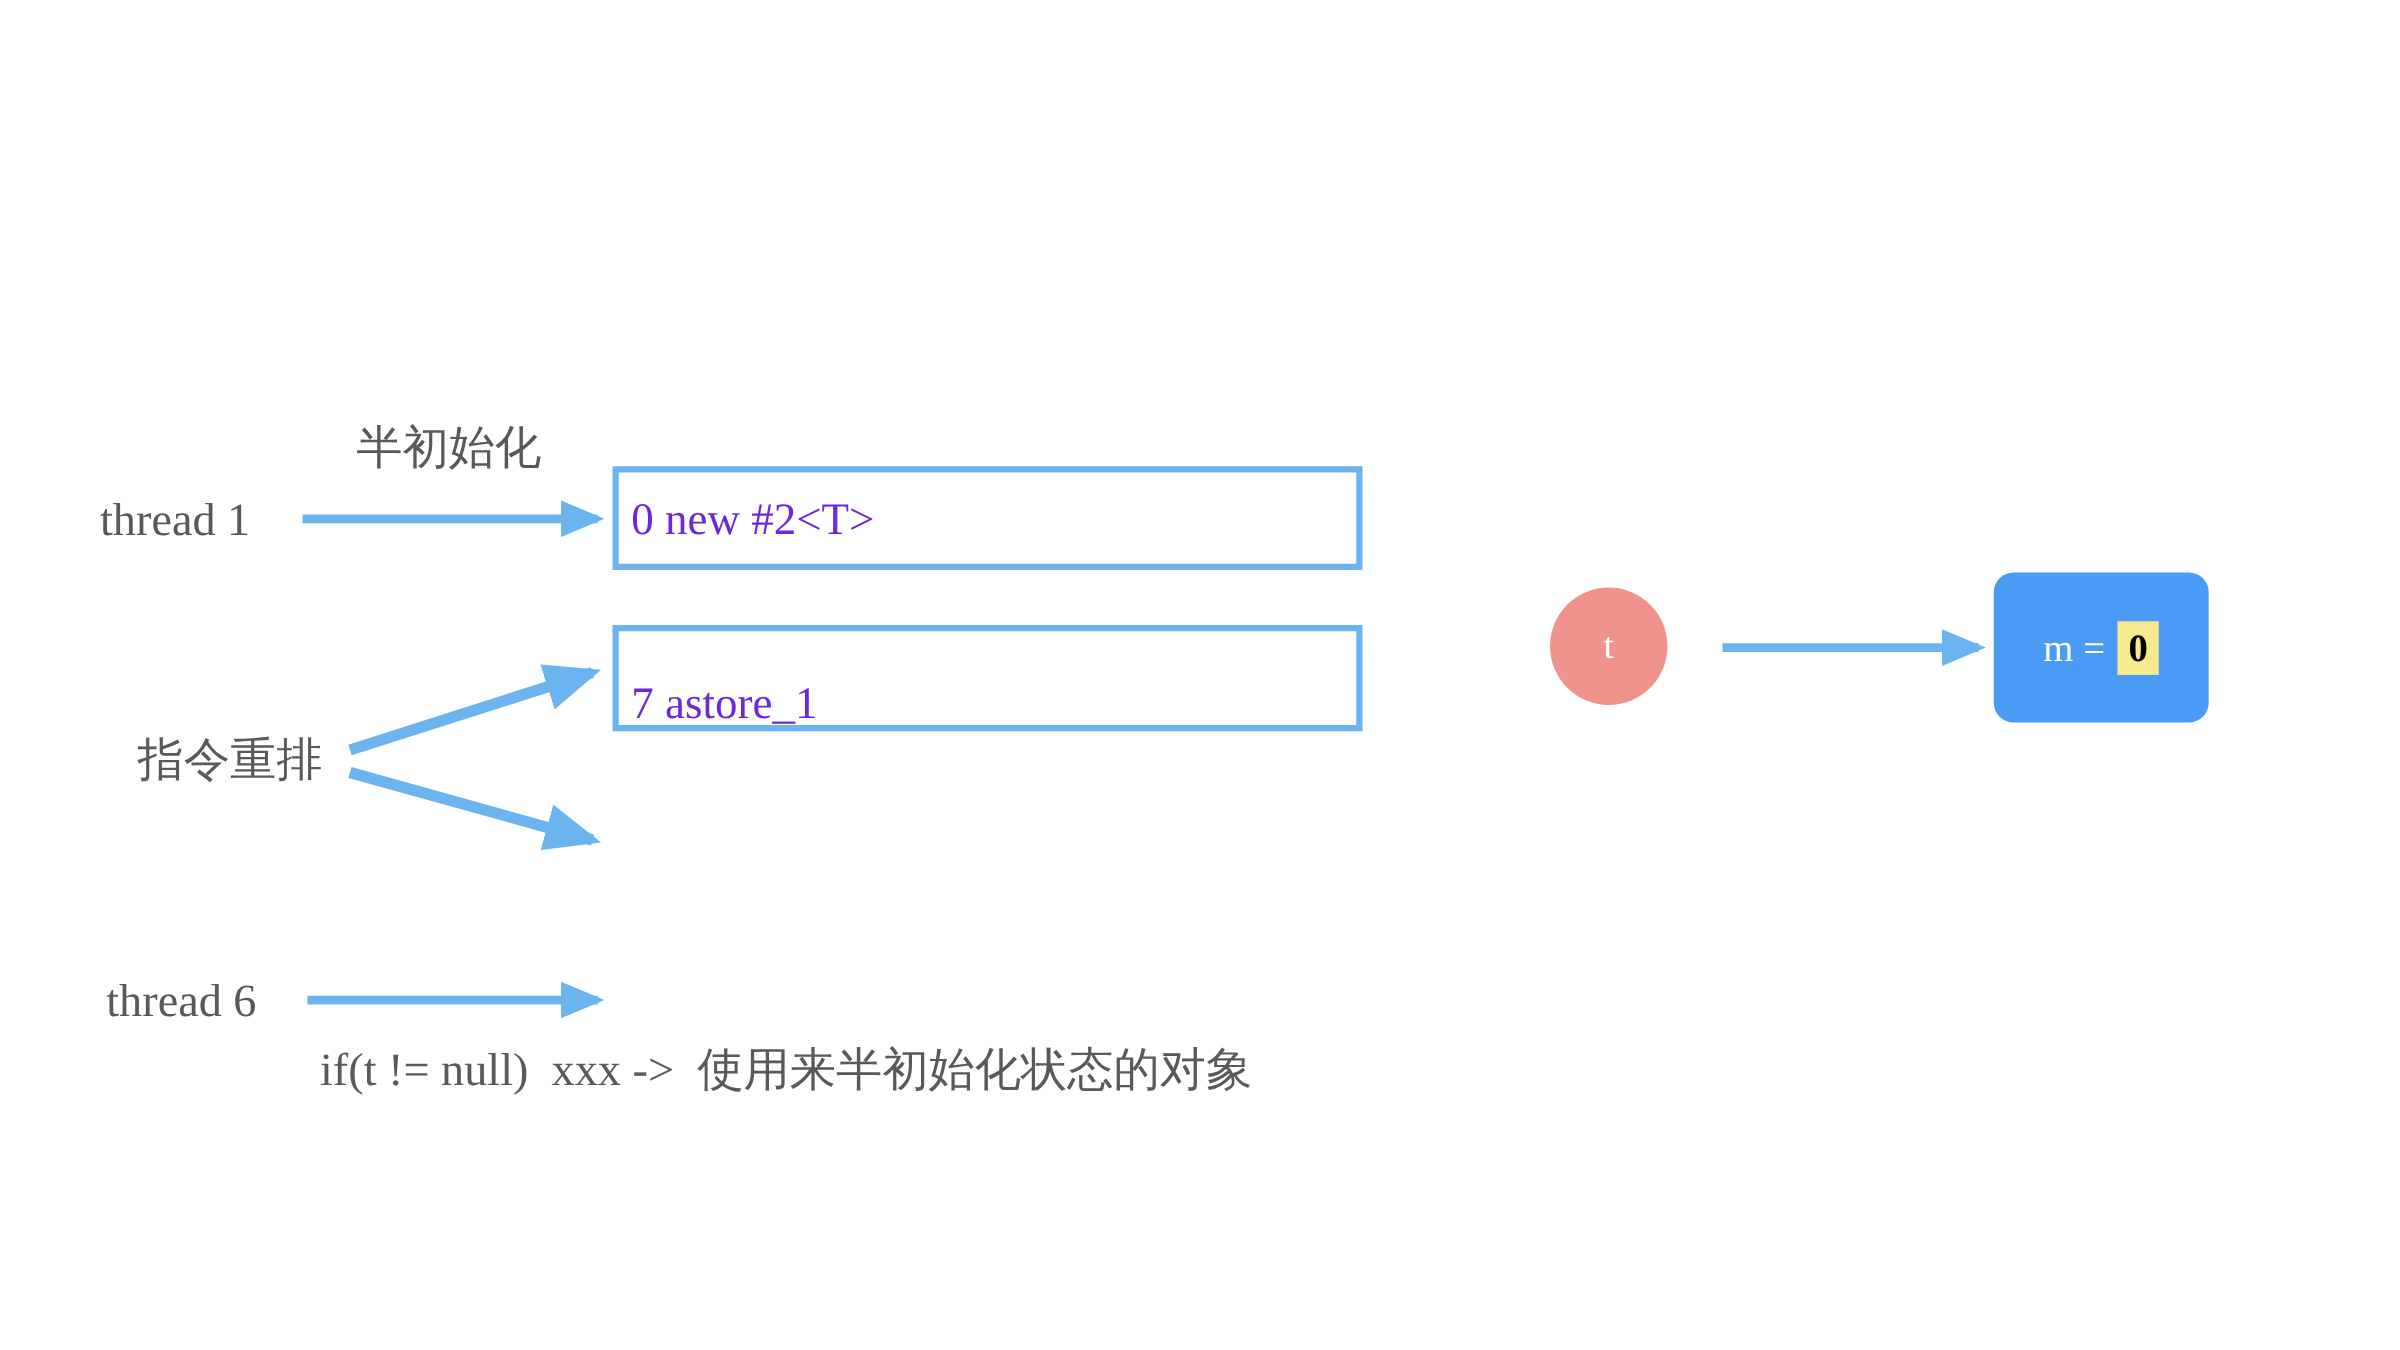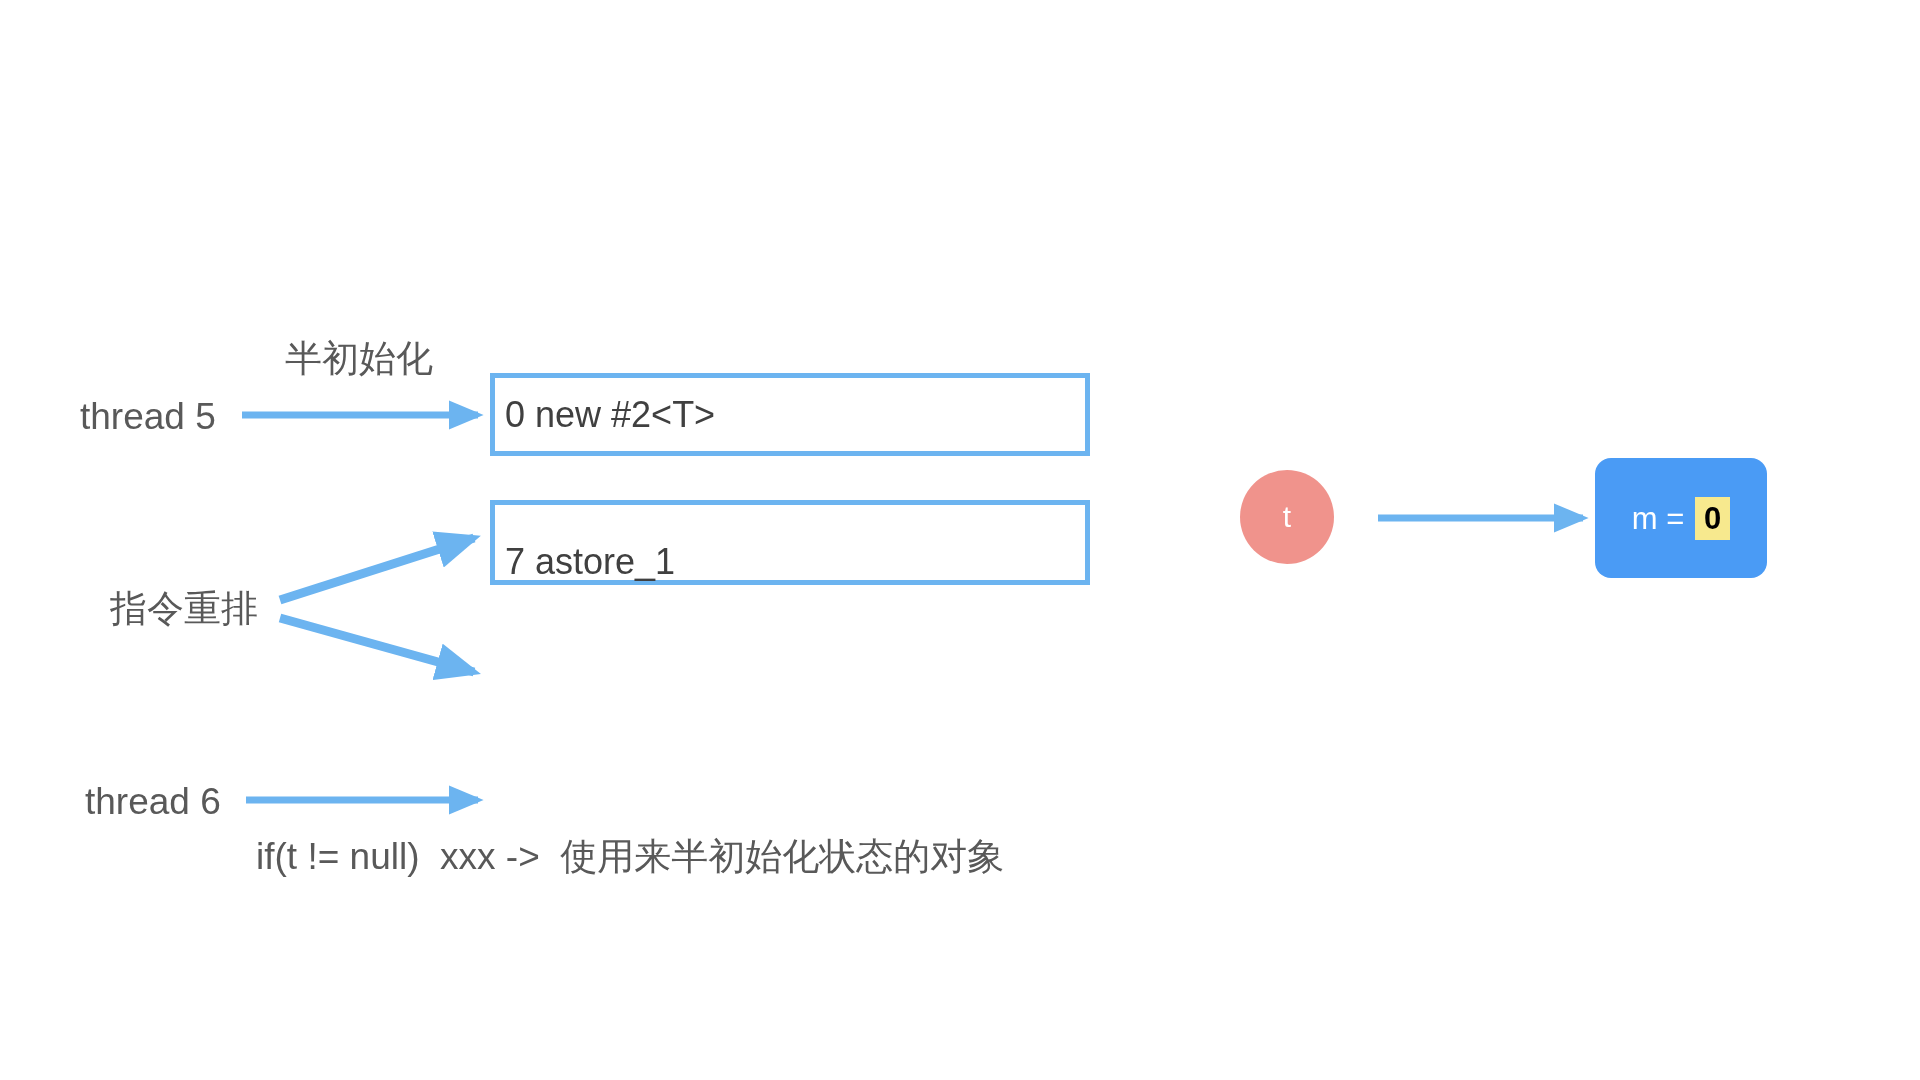--- a/index.html
+++ b/index.html
@@ -10,20 +10,21 @@
     width: 1920px;
     height: 1080px;
     background: #ffffff;
     font-family: "Liberation Sans", "DejaVu Sans", sans-serif;
     overflow: hidden;
   }
   #canvas {
     position: relative;
     width: 1920px;
     height: 1080px;
+    font-family: Liberation Serif, serif;
   }
   .svg-layer {
     position: absolute;
     left: 0;
     top: 0;
     width: 1920px;
     height: 1080px;
     pointer-events: none;
   }
 
@@ -48,21 +49,21 @@
   
   .instr-box {
     position: absolute;
     box-sizing: border-box;
     background: #ffffff;
     border: 5px solid #6CB4F0;
     display: flex;
     align-items: center;
   }
   .instr-text {
-    color: #404040;
+    color: #6d28d9;
     font-size: 36px;
     padding-left: 10px;
     white-space: pre;
     line-height: 1;
   }
 
   
   .ref-circle {
     position: absolute;
     width: 94px;
@@ -136,21 +137,21 @@
       <line x1="246" y1="800" x2="478" y2="800" stroke="#6CB4F0" stroke-width="7" marker-end="url(#arrowhead)"></line>
     </g>
 
     <g>
       <line x1="1378" y1="518" x2="1583" y2="518" stroke="#6CB4F0" stroke-width="7" marker-end="url(#arrowhead)"></line>
     </g>
   </svg>
 
   <div class="abs label-gray-cn" style="left:285px; top:340px;">半初始化</div>
 
-  <div class="abs label-gray" style="left:80px; top:398px;">thread 5</div>
+  <div class="abs label-gray" style="left:80px; top:398px;">thread 1</div>
 
   <div class="abs label-gray-cn" style="left:110px; top:590px;">指令重排</div>
 
   <div class="abs label-gray" style="left:85px; top:783px;">thread 6</div>
 
   <div class="abs label-gray" style="left:256px; top:838px;">if(t != null)  xxx -&gt;  使用来半初始化状态的对象</div>
 
   <div class="instr-box" style="left:490px; top:373px; width:600px; height:83px;">
     <span class="instr-text">0 new #2&lt;T&gt;</span>
   </div>

